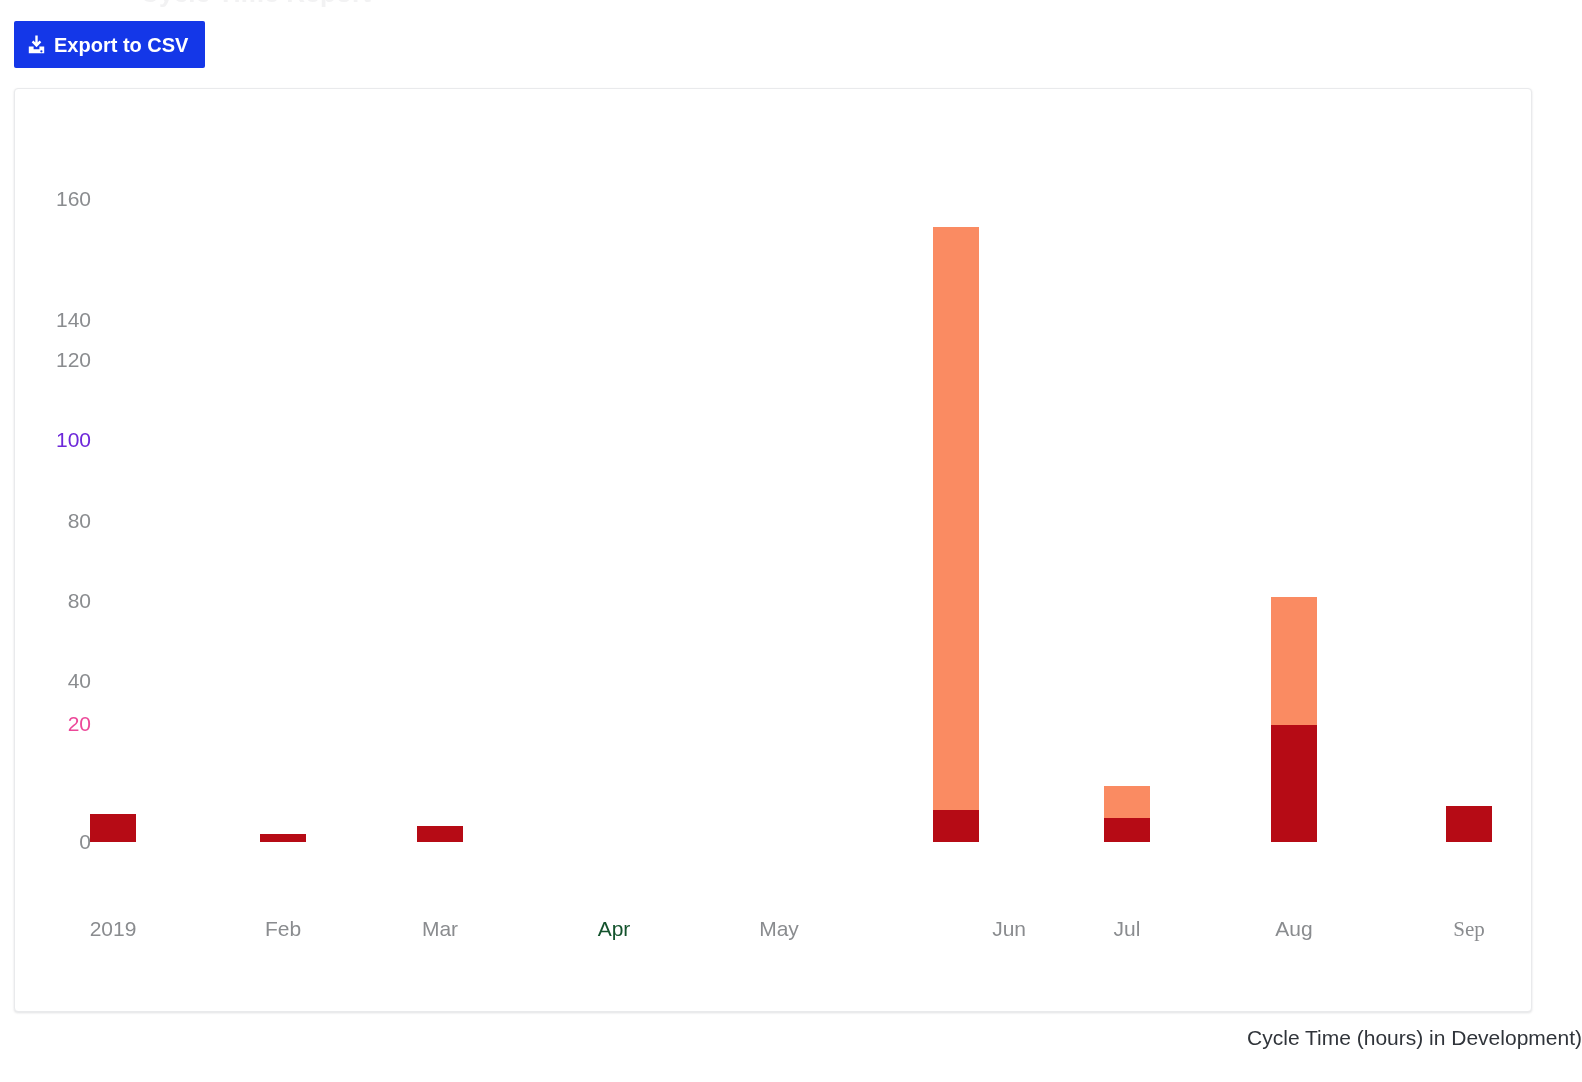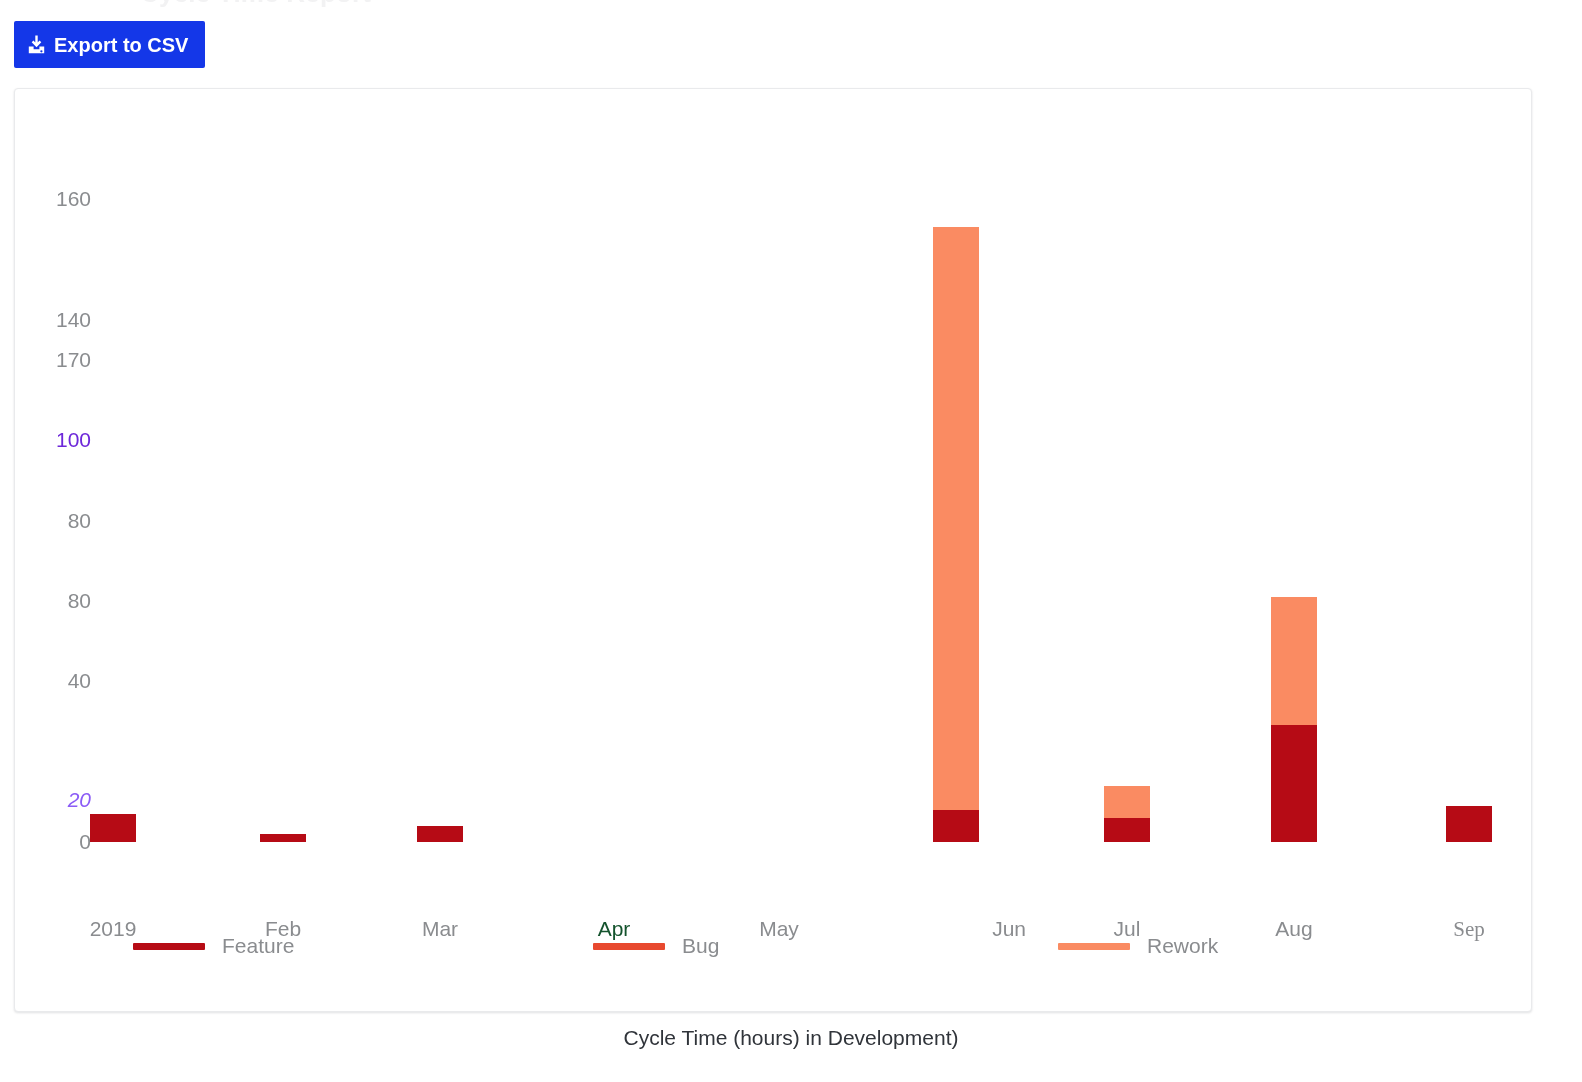--- a/index.html
+++ b/index.html
@@ -82,21 +82,21 @@
     position: absolute; top: 0;
     display: flex; align-items: center; gap: 17px;
     cursor: pointer;
   }
   .legend-swatch { width: 72px; height: 7px; border-radius: 1px; }
   .legend-label { font-size: 21px; color: #8a8c8f; white-space: nowrap; }
 
   
   .caption {
     position: absolute; left: 0; top: 1026px; width: 1582px;
-    text-align: center;
+    text-align: right;
     font-size: 21px; color: #30343a;
   }
 </style>
 </head>
 <body>
 
 <div id="app">
 
   <div class="header-strip">
     <div class="header-title">Cycle Time Report</div>
@@ -110,26 +110,26 @@
         <circle cx="13.4" cy="16.3" r="1.15" fill="#1437e8"></circle>
       </svg>
     </span>
     <span>Export to CSV</span>
   </button>
 
   <div class="chart-card">
     <div class="plot" id="plot">
       <div class="ytick-wrap" id="yticks">
           <div class="ytick" style="top: 753px; color: rgb(138, 140, 143);">0</div>
-          <div class="ytick" style="top: 711px; color: #8b5cf6; font-style: italic;">20</div>
+          <div class="ytick" style="top: 635px; color: #ec4899;">20</div>
           <div class="ytick" style="top: 592.25px; color: rgb(138, 140, 143);">40</div>
           <div class="ytick" style="top: 511.875px; color: rgb(138, 140, 143);">80</div>
           <div class="ytick" style="top: 431.5px; color: rgb(138, 140, 143);">80</div>
           <div class="ytick" style="top: 351.125px; color: #6d28d9;">100</div>
-          <div class="ytick" style="top: 270.75px; color: rgb(138, 140, 143);">170</div>
+          <div class="ytick" style="top: 270.75px; color: rgb(138, 140, 143);">120</div>
           <div class="ytick" style="top: 190.375px; color: rgb(138, 140, 143); margin-top: 41px;">140</div>
           <div class="ytick" style="top: 110px; color: rgb(138, 140, 143);">160</div>
         </div>
       <div id="bars">
           <div class="bar" style="left: 98px; top: 724.869px; height: 28.1312px;">
             <div class="seg" style="background: rgb(182, 11, 21); height: 28.1312px; top: 0px;"></div>
           </div>
           <div class="bar" style="left: 268px; top: 744.962px; height: 8.0375px;">
             <div class="seg" style="background: rgb(182, 11, 21); height: 8.0375px; top: 0px;"></div>
           </div>
@@ -156,32 +156,18 @@
           <div class="xtick" style="left: 98px; color: rgb(138, 140, 143);">2019</div>
           <div class="xtick" style="left: 268px; color: rgb(138, 140, 143);">Feb</div>
           <div class="xtick" style="left: 425px; color: rgb(138, 140, 143);">Mar</div>
           <div class="xtick" style="left: 599px; color: #14532d;">Apr</div>
           <div class="xtick" style="left: 764px; color: rgb(138, 140, 143);">May</div>
           <div class="xtick" style="left: 941px; color: rgb(138, 140, 143); text-align: right;">Jun</div>
           <div class="xtick" style="left: 1112px; color: rgb(138, 140, 143);">Jul</div>
           <div class="xtick" style="left: 1279px; color: rgb(138, 140, 143);">Aug</div>
           <div class="xtick" style="left: 1454px; color: rgb(138, 140, 143); font-family: Liberation Serif, serif;">Sep</div>
         </div>
-      <div class="legend" id="legend">
-          <div class="legend-item" style="left: 118px;">
-            <div class="legend-swatch" style="background: rgb(182, 11, 21);"></div>
-            <div class="legend-label" style="color: rgb(138, 140, 143);">Feature</div>
-          </div>
-          <div class="legend-item" style="left: 578px;">
-            <div class="legend-swatch" style="background: rgb(232, 73, 47);"></div>
-            <div class="legend-label" style="color: rgb(138, 140, 143);">Bug</div>
-          </div>
-          <div class="legend-item" style="left: 1043px;">
-            <div class="legend-swatch" style="background: rgb(250, 139, 98);"></div>
-            <div class="legend-label" style="color: rgb(138, 140, 143);">Rework</div>
-          </div>
-        </div>
     </div>
   </div>
 
   <div class="caption">Cycle Time (hours) in Development)</div>
 
 </div>
 
 </body></html>

